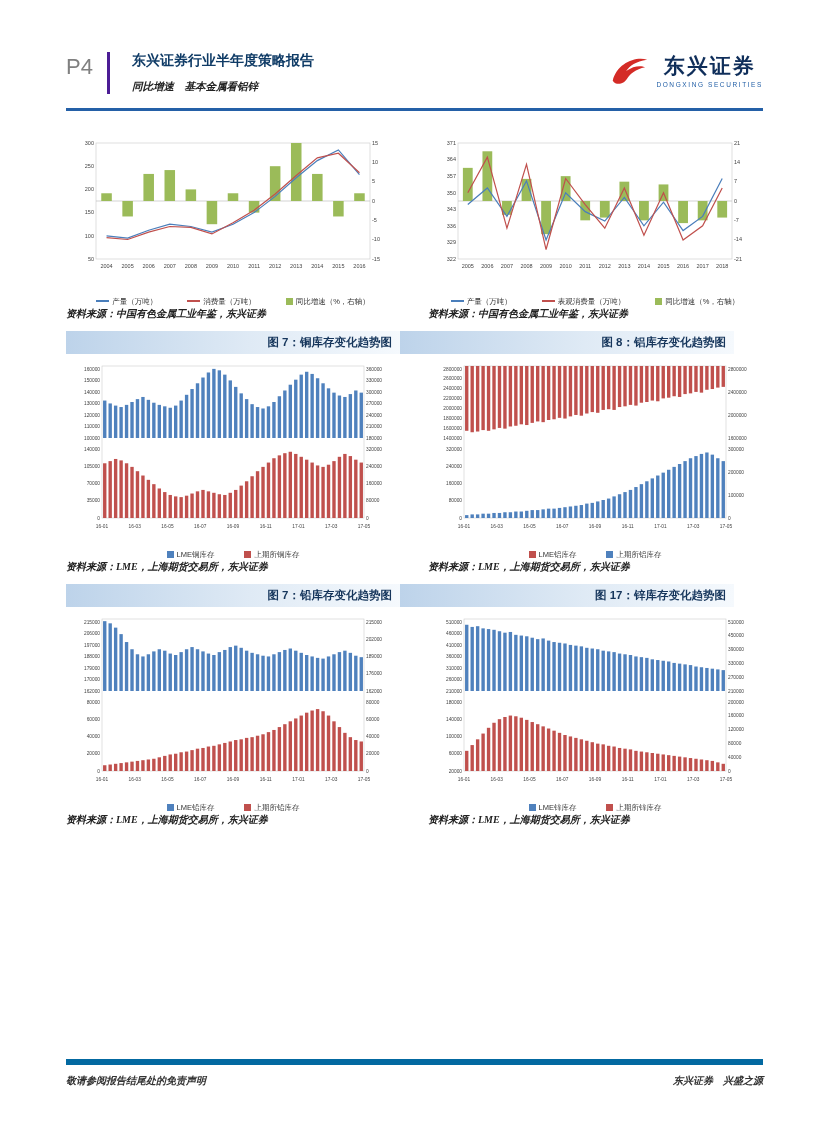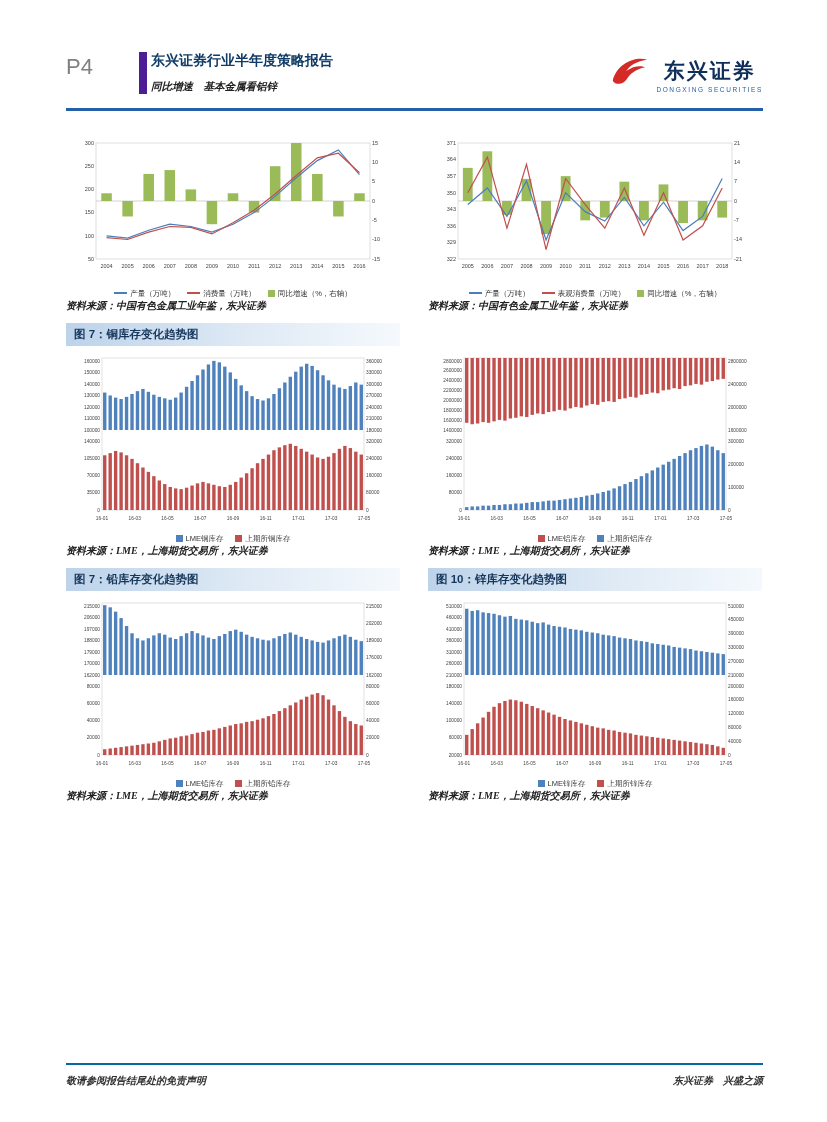--- a/index.html
+++ b/index.html
@@ -1,53 +1,53 @@
 <!DOCTYPE html>
 <html><head>
 <meta charset="utf-8">
 <style>
   html,body{margin:0;padding:0;background:#ffffff;}
   body{width:827px;height:1122px;position:relative;font-family:"Liberation Serif",serif;color:#111;}
   .page{padding:52px 64px 0 66px;}
 
   
   .header{display:flex;justify-content:space-between;align-items:flex-start;}
-  .header-left{display:flex;align-items:flex-start;gap:32px;}
+  .header-left{display:flex;align-items:flex-start;}
   .page-num{font-family:"Liberation Sans",sans-serif;font-size:22px;color:#808080;margin-right:14px;margin-top:2px;}
-  .title-block{border-left:8px solid #4c1d95;padding-left:4px;}
+  .title-block{border-left:3px solid #4c1d95;padding-left:22px;}
   .report-title{font-family:"Liberation Sans",sans-serif;font-size:14px;font-weight:bold;color:#0f3b66;}
   .report-subtitle{font-size:10.5px;font-style:italic;font-weight:bold;color:#222;margin-top:10px;}
-  .logo{display:flex;align-items:center;gap:7px;}
+  .logo{display:flex;gap:7px;}
   .brand-text{display:flex;flex-direction:column;align-items:center;}
   .brand-cn{font-family:"Liberation Sans",sans-serif;font-size:21px;font-weight:bold;color:#0f2e5a;letter-spacing:2px;}
   .brand-en{font-family:"Liberation Sans",sans-serif;font-size:6.5px;color:#2460a7;letter-spacing:1.6px;margin-top:1px;}
   .header-rule{height:3px;background:#2460a7;margin-top:10px;}
 
   
   .row{display:flex;gap:28px;}
   .row.charts1{margin-top:24px;}
   .chart-box{width:334px;}
   .plot svg{display:block;}
-  .legend{display:flex;justify-content:center;align-items:center;gap:12px;font-size:7.5px;color:#333;
-          margin-top:4px;font-family:"Liberation Sans",sans-serif;flex-wrap:wrap;}
+  .legend{display:flex;justify-content:center;align-items:center;gap:30px;font-size:7.5px;color:#333;
+          margin-top:12px;font-family:"Liberation Sans",sans-serif;flex-wrap:wrap;}
   .legend .sw{display:inline-block;width:7px;height:7px;margin-right:3px;vertical-align:-1px;}
   .legend .sw.line{width:13px;height:2px;vertical-align:2px;}
   .source{font-size:10px;font-weight:bold;font-style:italic;color:#222;}
 
   
   .body-paragraph{margin:20px 0 16px 121px;font-size:13.5px;line-height:1.75;text-indent:2em;color:#141414;}
 
   
-  .strip-row{display:flex;gap:28px;margin-top:10px;}
+  .strip-row{display:flex;margin-top:10px;text-align:right;}
   .fig-strip{width:334px;box-sizing:border-box;background:linear-gradient(90deg,#bdd3ea 0%,#dfeaf5 55%,#f5f9fd 100%);
              padding:4px 8px;font-family:"Liberation Sans",sans-serif;font-size:11.5px;font-weight:bold;color:#16365c;}
   .chart-row{margin-top:8px;}
 
   
-  .footer{position:absolute;left:66px;right:64px;bottom:34px;border-top:2px solid #0369a1;padding-top:9px;
+  .footer{position:absolute;left:66px;right:64px;bottom:34px;border-top:6px solid #0369a1;padding-top:9px;
           display:flex;justify-content:space-between;font-size:10px;font-weight:bold;font-style:italic;color:#333;}
 </style>
 </head>
 <body>
 
 <div class="page">
 
   <div class="header">
     <div class="header-left">
       <div class="page-num">P4</div>
@@ -183,20 +183,21 @@
           <span><span class="sw line" style="background:#c0504d"></span>表观消费量（万吨）</span>
           <span><span class="sw" style="background:#9bbb59"></span>同比增速（%，右轴）</span>
         </div>
       <div class="source">资料来源：中国有色金属工业年鉴，东兴证券</div>
     </div>
   </div>
 
 
   <div class="strip-row">
     <div class="fig-strip">图 7：铜库存变化趋势图</div>
+    <div class="fig-strip">图 8：铝库存变化趋势图</div>
   </div>
   <div class="row chart-row">
     <div class="chart-box">
       <div class="plot">
           <svg viewBox="0 0 334 176" width="334" height="176" font-family="Liberation Sans,sans-serif">
             <rect x="36" y="4" width="262" height="152" fill="none" stroke="#cccccc" stroke-width="0.6"></rect>
             <rect x="37.04" y="38.56" width="3.38" height="37.44" fill="#4f81bd"></rect>
             <rect x="42.50" y="41.44" width="3.38" height="34.56" fill="#4f81bd"></rect>
             <rect x="47.95" y="43.60" width="3.38" height="32.40" fill="#4f81bd"></rect>
             <rect x="53.41" y="45.04" width="3.38" height="30.96" fill="#4f81bd"></rect>
@@ -468,21 +469,21 @@
       <div class="legend">
           <span><span class="sw" style="background:#c0504d"></span>LME铝库存</span>
           <span><span class="sw" style="background:#4f81bd"></span>上期所铝库存</span>
         </div>
       <div class="source">资料来源：LME，上海期货交易所，东兴证券</div>
     </div>
   </div>
 
   <div class="strip-row">
     <div class="fig-strip">图 7：铅库存变化趋势图</div>
-    <div class="fig-strip">图 10：锌库存变化趋势图</div>
+    <div class="fig-strip">图 17：锌库存变化趋势图</div>
   </div>
   <div class="row chart-row">
     <div class="chart-box">
       <div class="plot">
           <svg viewBox="0 0 334 176" width="334" height="176" font-family="Liberation Sans,sans-serif">
             <rect x="36" y="4" width="262" height="152" fill="none" stroke="#cccccc" stroke-width="0.6"></rect>
             <rect x="37.04" y="6.16" width="3.38" height="69.84" fill="#4f81bd"></rect>
             <rect x="42.50" y="8.32" width="3.38" height="67.68" fill="#4f81bd"></rect>
             <rect x="47.95" y="12.64" width="3.38" height="63.36" fill="#4f81bd"></rect>
             <rect x="53.41" y="19.12" width="3.38" height="56.88" fill="#4f81bd"></rect>

